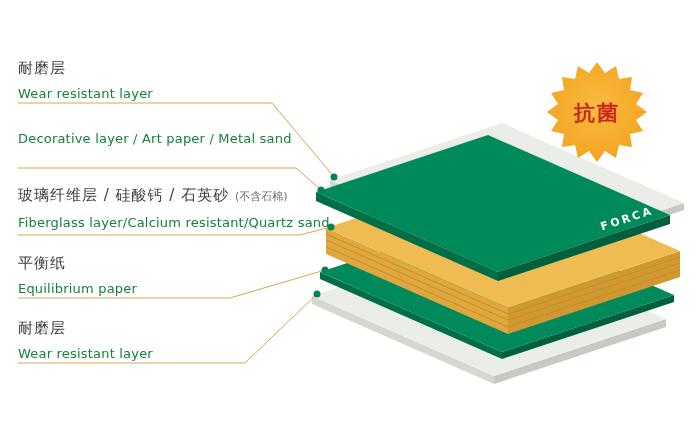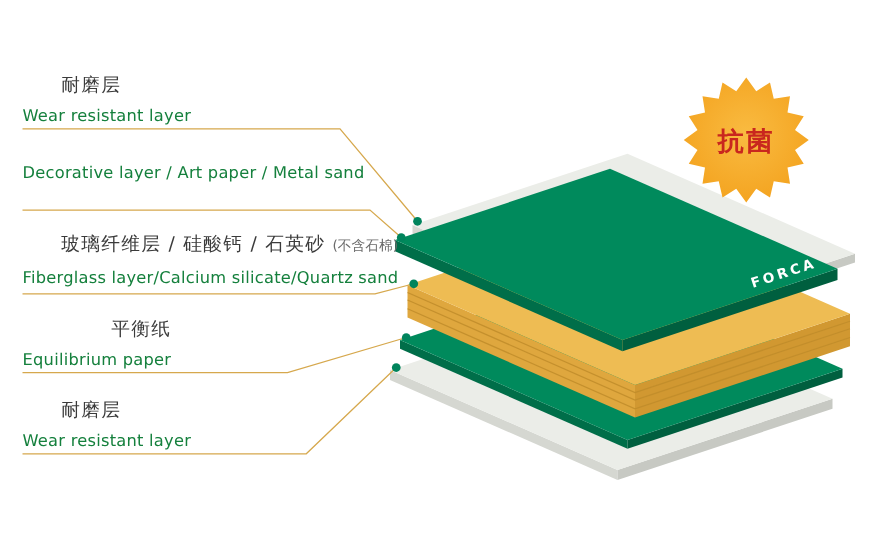--- a/index.html
+++ b/index.html
@@ -3,27 +3,27 @@
 <meta charset="utf-8">
 <style>
   html,body{margin:0;padding:0;background:#ffffff;}
   .stage{
     position:relative;width:700px;height:438px;background:#ffffff;overflow:hidden;
     font-family:"DejaVu Sans","Liberation Sans",sans-serif;
   }
   .diagram{position:absolute;left:0;top:0;}
   .labels{position:absolute;left:0;top:0;width:700px;height:438px;pointer-events:none;}
   .lab{position:absolute;left:18px;white-space:nowrap;}
-  .lab .zh{font-size:15px;line-height:20px;color:#3b3b3b;letter-spacing:1px;margin-left:31px;}
+  .lab .zh{font-size:15px;line-height:20px;color:#3b3b3b;letter-spacing:1px;}
   .lab .zh .note{font-size:11px;color:#6b6b6b;letter-spacing:0;}
   .lab .en{font-size:13px;line-height:16px;margin-top:8px;letter-spacing:0.2px;color:#15803d;}
   .g1{top:58px;}
   .g2{top:123px;}
   .g3{top:185px;}
-  .g4{top:253px;text-align:right;}
+  .g4{top:253px;}
   .g5{top:318px;}
   .badge-text{font-size:21px;font-weight:bold;letter-spacing:2px;}
   .brand-text{font-size:11px;font-weight:bold;letter-spacing:2.5px;}
 </style>
 </head>
 <body>
 
 <div class="stage">
 
   <svg class="diagram" width="700" height="438" viewBox="0 0 700 438">
@@ -96,21 +96,21 @@
       <div class="en">Wear resistant layer</div>
     </div>
     <div class="lab g2">
       <div class="en">Decorative layer / Art paper / Metal sand</div>
     </div>
     <div class="lab g3">
       <div class="zh">
         <span>玻璃纤维层 / 硅酸钙 / 石英砂</span>
         <span class="note">(不含石棉)</span>
       </div>
-      <div class="en">Fiberglass layer/Calcium silicate/Quartz sand</div>
+      <div class="en">Fiberglass layer/Calcium resistant/Quartz sand</div>
     </div>
     <div class="lab g4">
       <div class="zh">平衡纸</div>
       <div class="en">Equilibrium paper</div>
     </div>
     <div class="lab g5">
       <div class="zh">耐磨层</div>
       <div class="en">Wear resistant layer</div>
     </div>
   </div>

